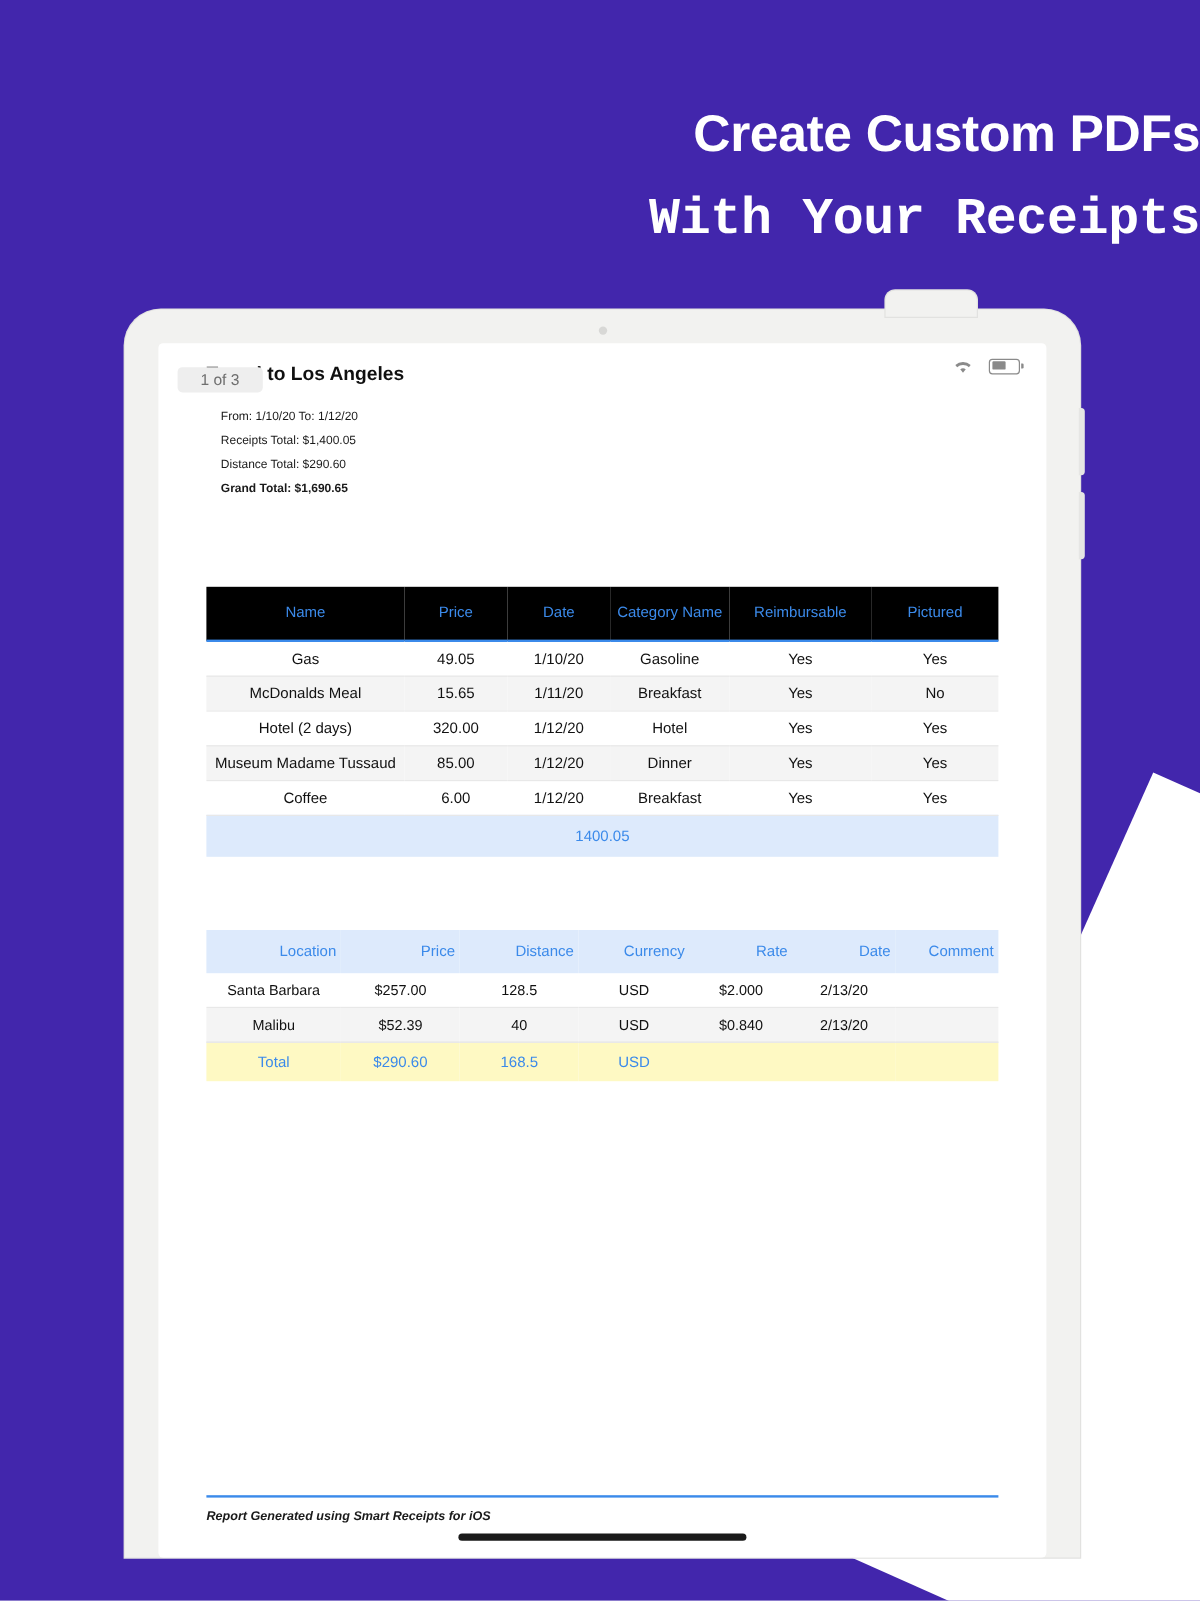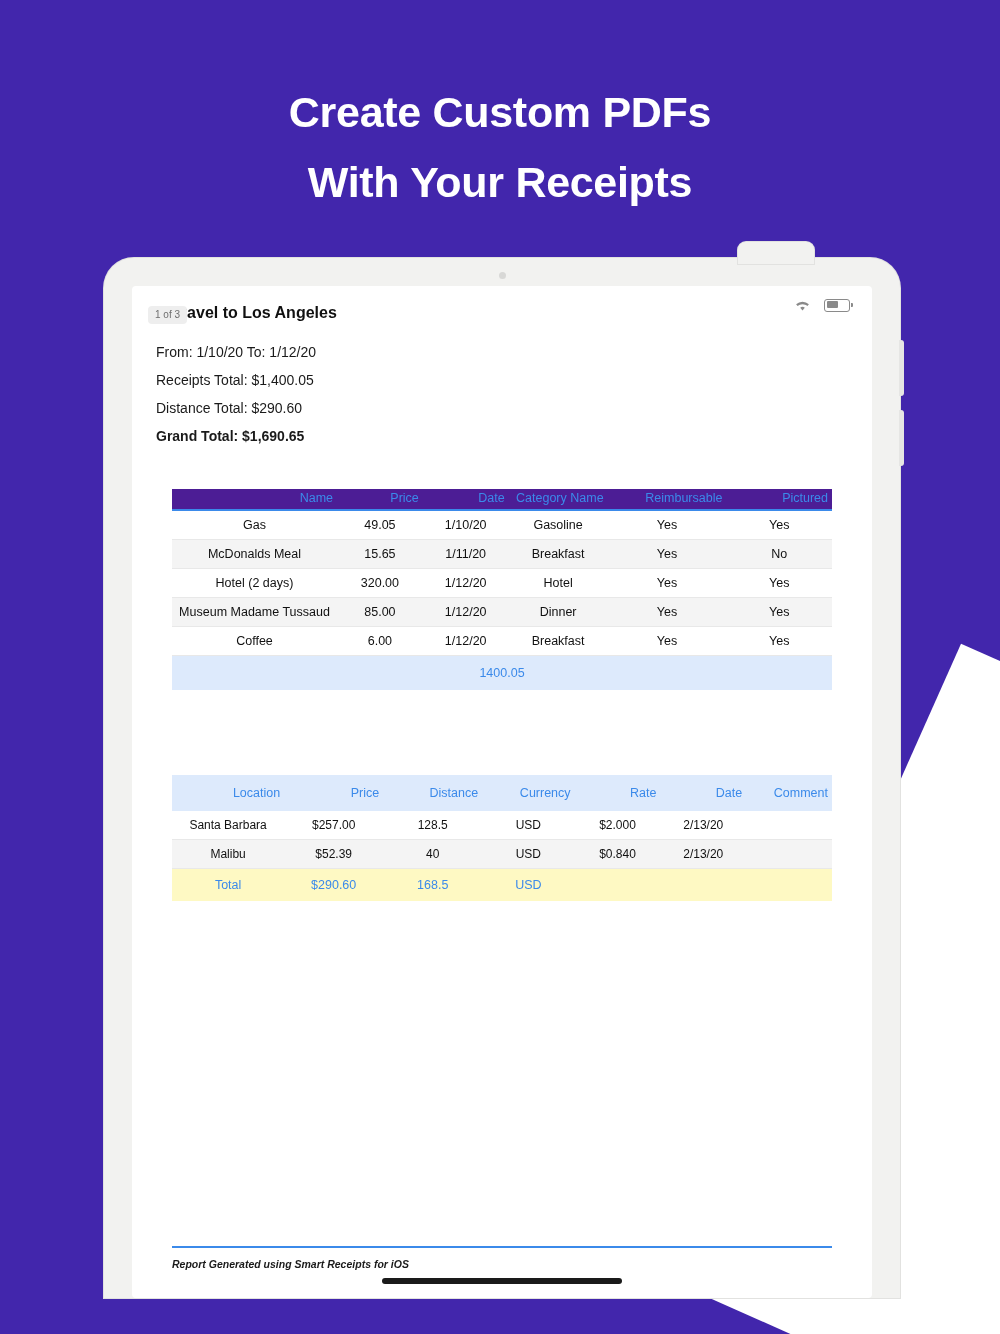--- a/index.html
+++ b/index.html
@@ -23,28 +23,28 @@
     width: 420px;
     height: 700px;
     background: #ffffff;
     transform: rotate(24deg);
     transform-origin: bottom right;
   }
   .headline {
     position: absolute;
     top: 78px;
     left: 0; right: 0;
-    text-align: center;
+    text-align: right;
     color: #ffffff;
     font-size: 43px;
     font-weight: bold;
     line-height: 1.62;
     letter-spacing: -0.3px;
   }
-  .headline .l2 { display: block; }
+  .headline .l2 { display: block; font-family: Liberation Mono, monospace; }
 
   
   .tablet {
     position: absolute;
     left: 104px;
     top: 258px;
     width: 796px;
     height: 1040px;
     background: #f2f2f0;
     border-radius: 30px 30px 0 0;
@@ -130,55 +130,55 @@
     border-radius: 1px;
   }
 
   
   .doc { position: absolute; left: 0; top: 0; right: 0; bottom: 0; }
   .page-badge {
     position: absolute;
     left: 16px; top: 20px;
     background: #eeeeee;
     color: #6f6f6f;
-    font-size: 10px;
-    padding: 4px 7px;
+    font-size: 13px;
+    padding: 4px 19px;
     border-radius: 4px;
     z-index: 4;
     line-height: 1;
   }
   .doc-title {
     position: absolute;
     left: 40px; top: 18px;
     font-size: 16px;
     font-weight: bold;
     color: #101010;
   }
   .meta {
     position: absolute;
-    left: 24px; top: 52px;
-    font-size: 14px;
+    left: 52px; top: 52px;
+    font-size: 10px;
     color: #1a1a1a;
     line-height: 2.0;
   }
   .meta .bold { font-weight: bold; }
 
   table { border-collapse: collapse; width: 100%; table-layout: fixed; }
 
   .tbl-wrap { position: absolute; left: 40px; width: 660px; }
   .t1 { top: 203px; }
   .t2 { top: 489px; }
 
   .t1 thead th {
-    background: #4c1d95;
+    background: #000000;
     color: #3b8aea;
     font-size: 12.5px;
     font-weight: normal;
-    padding: 2px 4px;
-    text-align: right;
+    padding: 14px 4px;
+    text-align: center;
     vertical-align: middle;
     line-height: 1.25;
   }
   .t1 thead tr { border-bottom: 2px solid #3b8aea; }
   .t1 tbody td {
     font-size: 12.5px;
     color: #111;
     text-align: center;
     padding: 7px 4px;
     border-bottom: 1px solid #e8e8e8;

